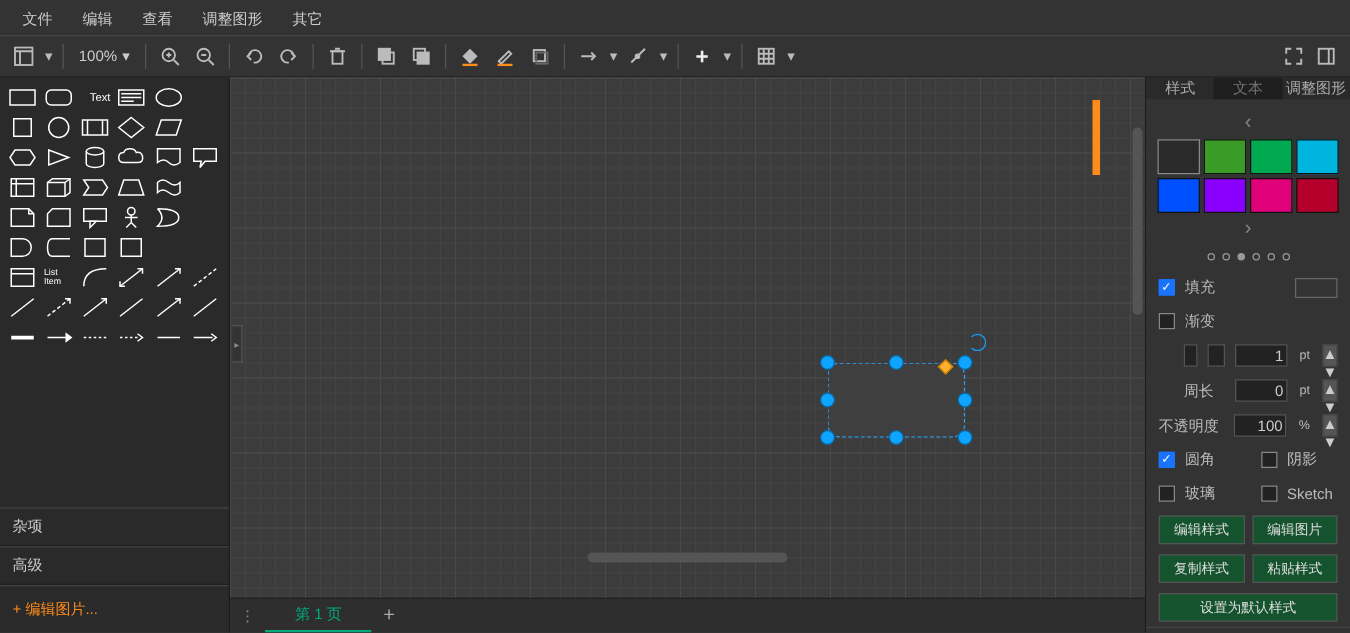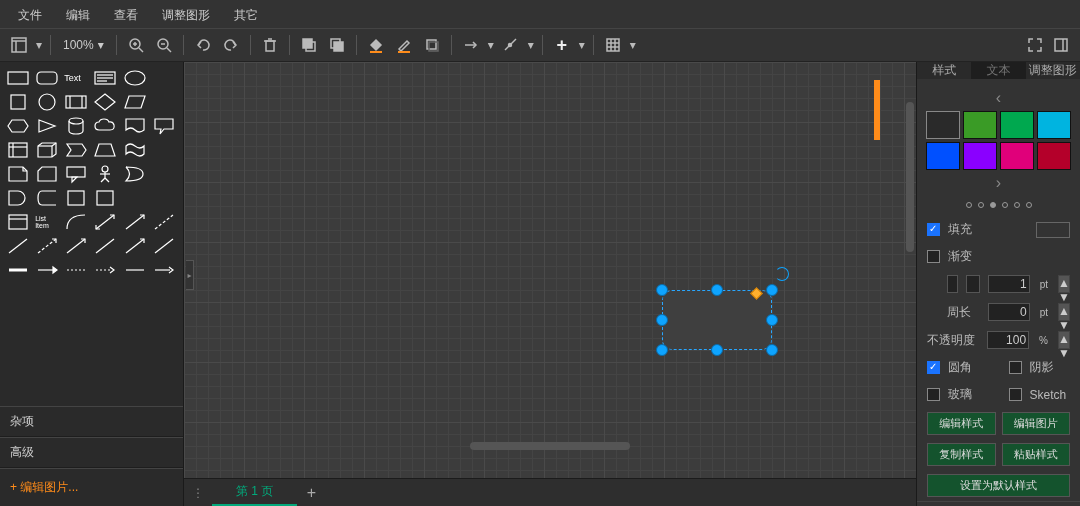--- a/index.html
+++ b/index.html
@@ -10,21 +10,21 @@
 .tb-btn{width:26px;height:26px;display:flex;align-items:center;justify-content:center;cursor:pointer;color:#bbb}
 .tb-btn svg{width:16px;height:16px;stroke:#bbb;fill:none;stroke-width:1.5}
 .tb-sep{width:1px;height:20px;background:#555;margin:0 4px}
 .zoom{display:flex;align-items:center;padding:0 6px;cursor:pointer}
 .zoom span{font-size:12px}
 .main{flex:1;display:flex;min-height:0}
 .sidebar{width:184px;background:#2a2a2a;border-right:1px solid #1a1a1a;display:flex;flex-direction:column}
 .scratch{margin:8px;border:1px dashed #666;border-radius:16px;padding:8px;text-align:center;font-size:11px;color:#999}
 .pal-section-title{padding:6px 10px;background:#2a2a2a;border-top:1px solid #444;border-bottom:1px solid #1e1e1e;font-size:12px;color:#ccc;cursor:pointer}
 .pal-grid{padding:6px;display:grid;grid-template-columns:repeat(6,1fr);gap:4px;overflow:auto;flex:0 0 auto}
-.pal-cell{width:24px;height:20px;display:flex;align-items:center;justify-content:flex-start}
+.pal-cell{width:24px;height:20px;display:flex;align-items:center;justify-content:flex-end}
 .pal-cell svg{width:24px;height:20px;stroke:#fff;fill:none;stroke-width:1.2}
 .more-shapes{padding:10px;color:#ff8c1a;cursor:pointer;border-top:1px solid #444;margin-top:auto}
 .canvas-wrap{flex:1;position:relative;background:#3a3a3a;display:flex;flex-direction:column;min-width:0}
 .canvas{flex:1;position:relative;overflow:hidden;background-color:#3c3c3c;
  background-image:linear-gradient(#4a4a4a 1px,transparent 1px),linear-gradient(90deg,#4a4a4a 1px,transparent 1px),
                   linear-gradient(#444 1px,transparent 1px),linear-gradient(90deg,#444 1px,transparent 1px);
  background-size:60px 60px,60px 60px,12px 12px,12px 12px}
 .selected-shape{position:absolute;left:478px;top:228px;width:110px;height:60px;border:1px dashed #29a7ff;border-radius:10px;background:#3f3f3f}
 .handle{position:absolute;width:12px;height:12px;background:#0ea4ff;border:1px solid #0a6aa8;border-radius:50%}
 .h-nw{left:-7px;top:-7px}.h-n{left:50%;top:-7px;margin-left:-6px}.h-ne{right:-7px;top:-7px}

